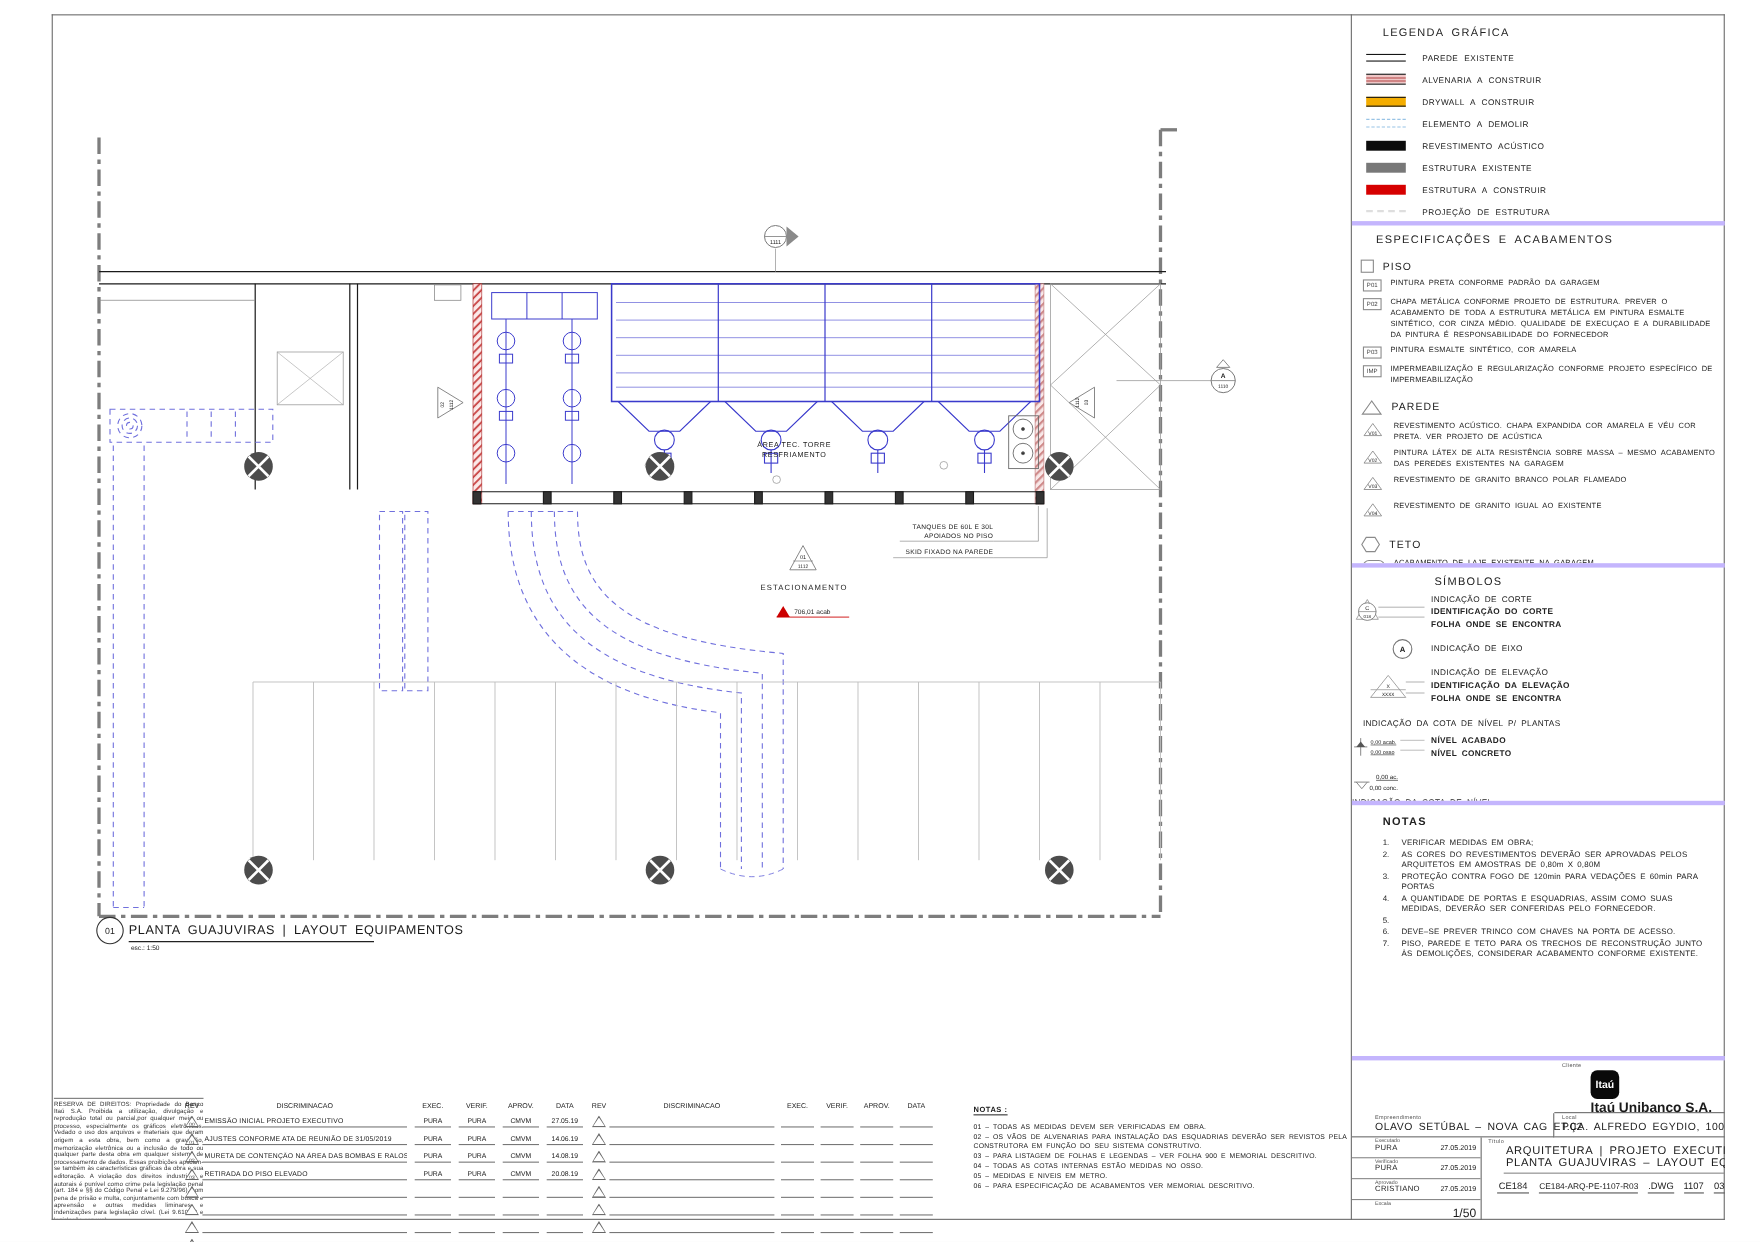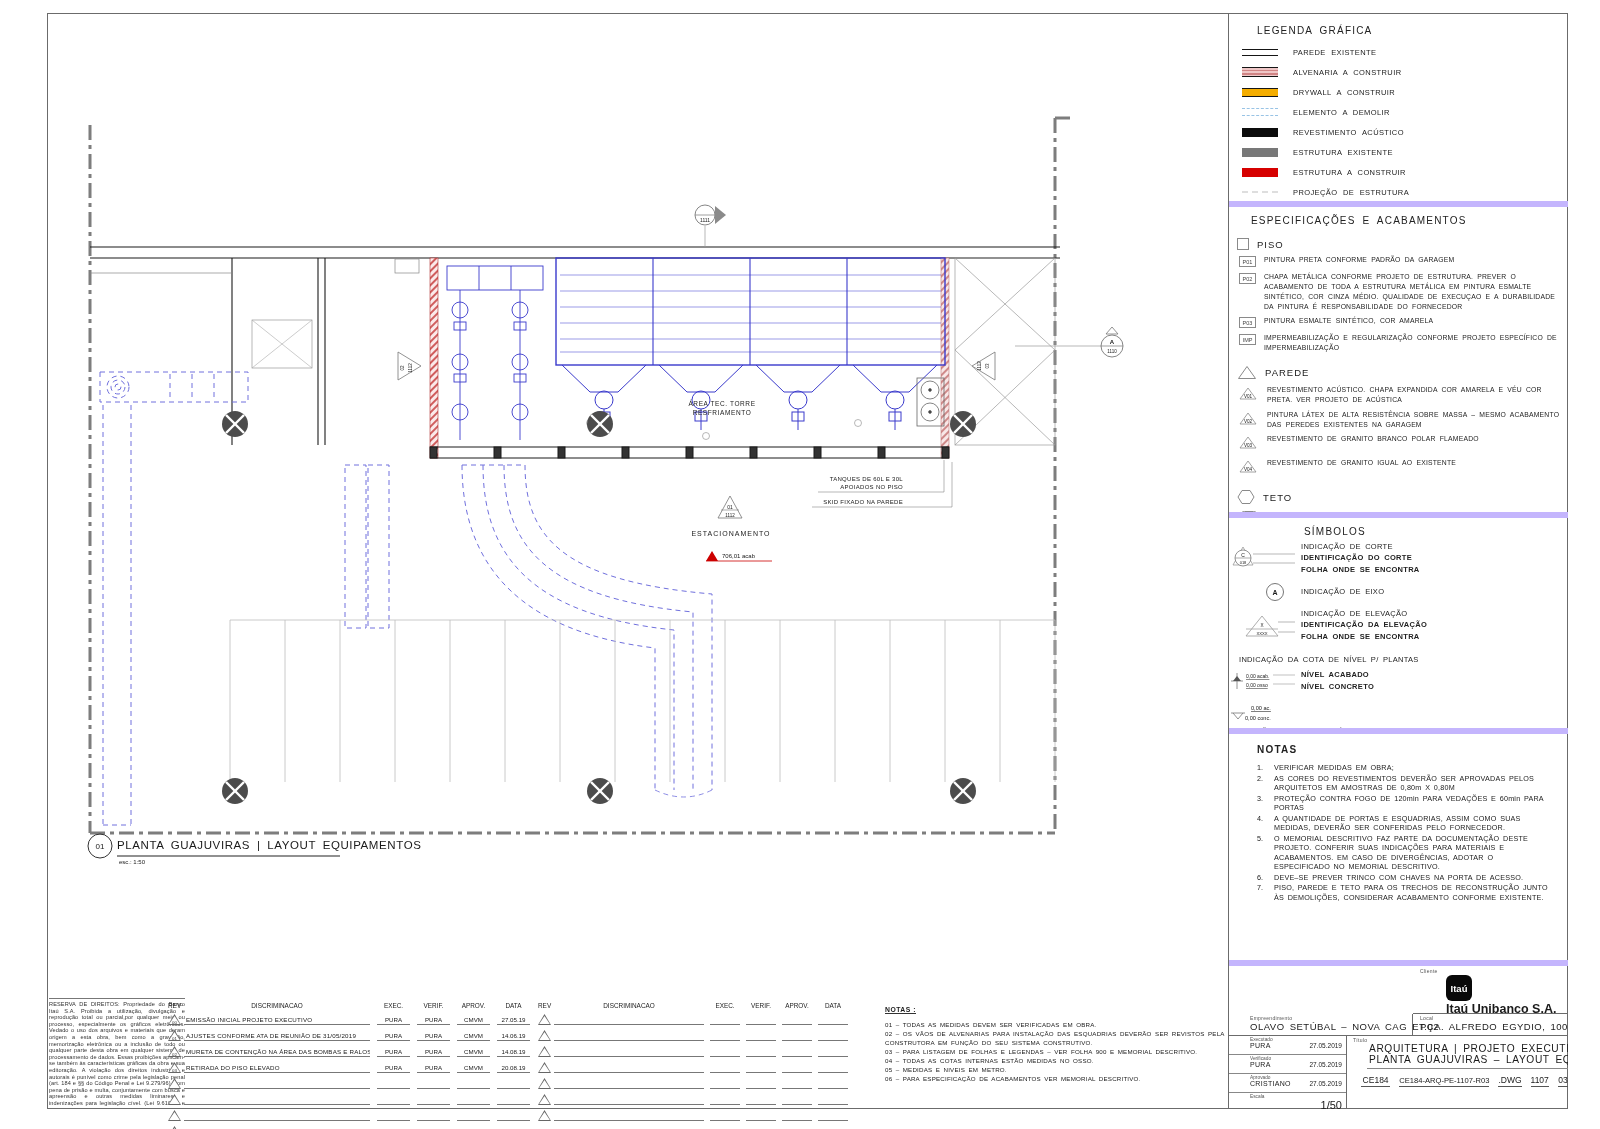--- a/index.html
+++ b/index.html
@@ -4,21 +4,21 @@
 <style>
   * { margin:0; padding:0; box-sizing:border-box; }
   html,body { background:#e8e8e8; }
   body { font-family:"Liberation Sans","DejaVu Sans",sans-serif; color:#1a1a1a; }
   #sheet { position:relative; width:1600px; height:1129px; background:#ffffff; overflow:hidden; }
   .abs { position:absolute; }
   .bline { position:absolute; background:#6b6b6b; }
 
   
   #rpanel { position:absolute; left:1229px; top:13px; width:339px; height:1096px; }
-  .sec { position:absolute; left:0; width:100%; border-top:6px solid #c4b5fd; overflow:hidden; }
+  .sec { position:absolute; left:0; width:100%; border-top:4px solid #c4b5fd; overflow:hidden; }
   .sec-title { font-size:10px; letter-spacing:1.2px; word-spacing:3px; color:#222; }
 
   
   .lg-row { display:flex; align-items:center; height:20px; }
   .sw { width:36px; margin-left:13px; flex:none; }
   .sw-existing { height:7px; border-top:1.4px solid #151515; border-bottom:1.4px solid #151515; }
   .sw-masonry { height:10px; border-top:1.6px solid #151515; border-bottom:1.6px solid #151515;
      background:repeating-linear-gradient(180deg,#efc6c6 0 1.6px,#d08484 1.6px 3.4px); }
   .sw-drywall { height:9px; border-top:1.4px solid #151515; border-bottom:1.4px solid #151515; background:#f4ad00; }
   .sw-demolish { height:8px; border-top:1.6px dashed #98c3e5; border-bottom:1.6px dashed #98c3e5; }
@@ -541,21 +541,20 @@
       <div class="nt-row">
           <span class="nt-num">3.</span>
           <span class="nt-text">PROTEÇÃO CONTRA FOGO DE 120min PARA VEDAÇÕES E 60min PARA PORTAS</span>
         </div>
       <div class="nt-row">
           <span class="nt-num">4.</span>
           <span class="nt-text">A QUANTIDADE DE PORTAS E ESQUADRIAS, ASSIM COMO SUAS MEDIDAS, DEVERÃO SER CONFERIDAS PELO FORNECEDOR.</span>
         </div>
       <div class="nt-row">
           <span class="nt-num">5.</span>
-          <span class="nt-text">O MEMORIAL DESCRITIVO FAZ PARTE DA DOCUMENTAÇÃO DESTE PROJETO. CONFERIR SUAS INDICAÇÕES PARA MATERIAIS E ACABAMENTOS. EM CASO DE DIVERGÊNCIAS, ADOTAR O ESPECIFICADO NO MEMORIAL DESCRITIVO.</span>
         </div>
       <div class="nt-row">
           <span class="nt-num">6.</span>
           <span class="nt-text">DEVE–SE PREVER TRINCO COM CHAVES NA PORTA DE ACESSO.</span>
         </div>
       <div class="nt-row">
           <span class="nt-num">7.</span>
           <span class="nt-text">PISO, PAREDE E TETO PARA OS TRECHOS DE RECONSTRUÇÃO JUNTO ÀS DEMOLIÇÕES, CONSIDERAR ACABAMENTO CONFORME EXISTENTE.</span>
         </div>
     </div>

